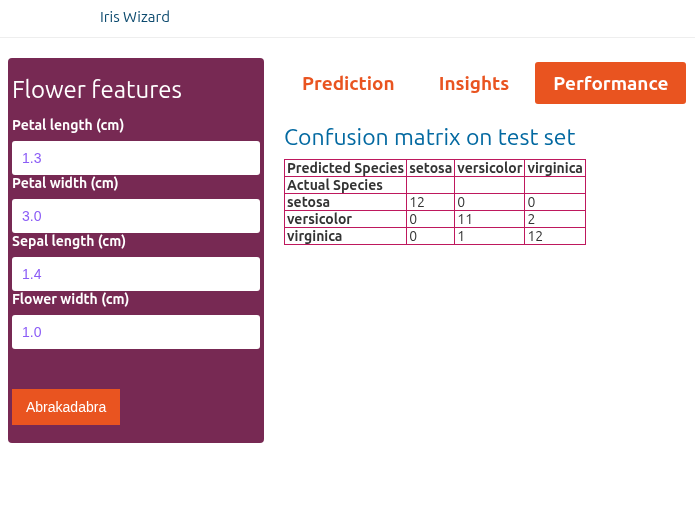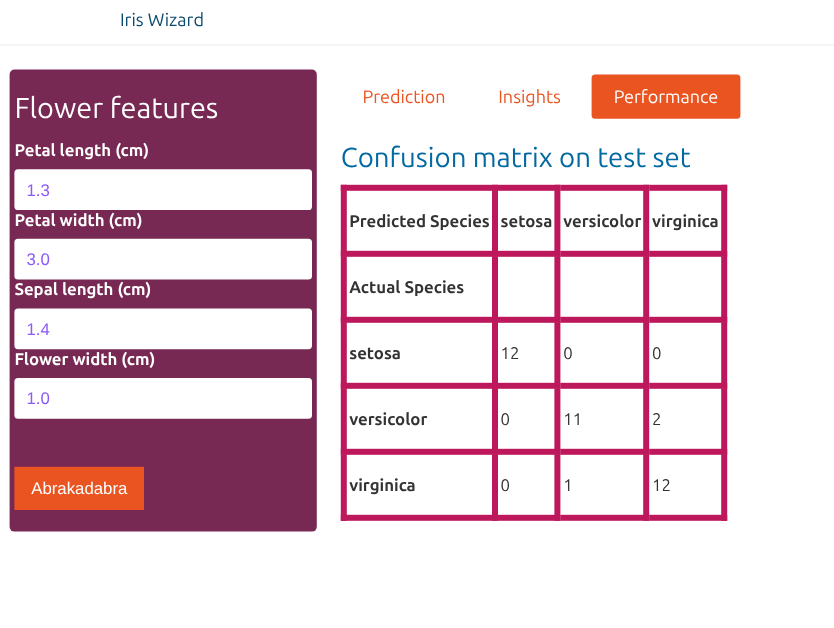--- a/index.html
+++ b/index.html
@@ -6,25 +6,25 @@
     body { font-family: Ubuntu, "Segoe UI", Arial, sans-serif; background: #fff; color: #333; width: 695px; }
     .topbar { padding: 8px 0 12px 100px; color: #0c4a6e; border-bottom: 1px solid #eee; font-size: 15px; }
     .layout { display: flex; gap: 20px; padding: 20px 8px; }
     .sidebar { background: #772953; color: #fff; border-radius: 4px; padding: 18px 4px; width: 256px; }
     .sidebar h2 { font-weight: 400; font-size: 24px; margin-bottom: 14px; }
     .field-label { font-weight: 700; font-size: 14px; margin-top: 0; margin-bottom: 8px; }
     .field-input { width: 100%; padding: 9px 10px; border: none; border-radius: 3px; font-size: 14px; color: #8b5cf6; background: #fff; }
     .action-btn { margin-top: 40px; background: #e95420; color: #fff; border: none; padding: 10px 14px; border-radius: 0; font-size: 14px; cursor: pointer; }
     .main { flex: 1; padding-top: 4px; }
     .tabs { display: flex; align-items: center; gap: 8px; margin-bottom: 20px; }
-    .tab { padding: 10px 18px; color: #e95420; font-size: 15px; cursor: pointer; border-radius: 3px; }
+    .tab { padding: 10px 18px; color: #e95420; font-size: 19px; cursor: pointer; border-radius: 3px; font-weight: bold; }
     .tab.active { background: #e95420; color: #ffffff; }
     .main h2 { font-weight: 400; font-size: 23px; color: #0369a1; margin-bottom: 10px; }
     table { border-collapse: collapse; font-size: 14px; }
-    th, td { border: 5px solid #be185d; text-align: left; padding: 17px 2px; }
+    th, td { border: 1px solid #be185d; text-align: left; padding: 0 2px; }
     th { font-weight: 700; }
   </style>
 </head>
 <body>
 
 <div class="topbar">Iris Wizard</div>
 
 <div class="layout">
   <aside class="sidebar">
     <h2>Flower features</h2>

